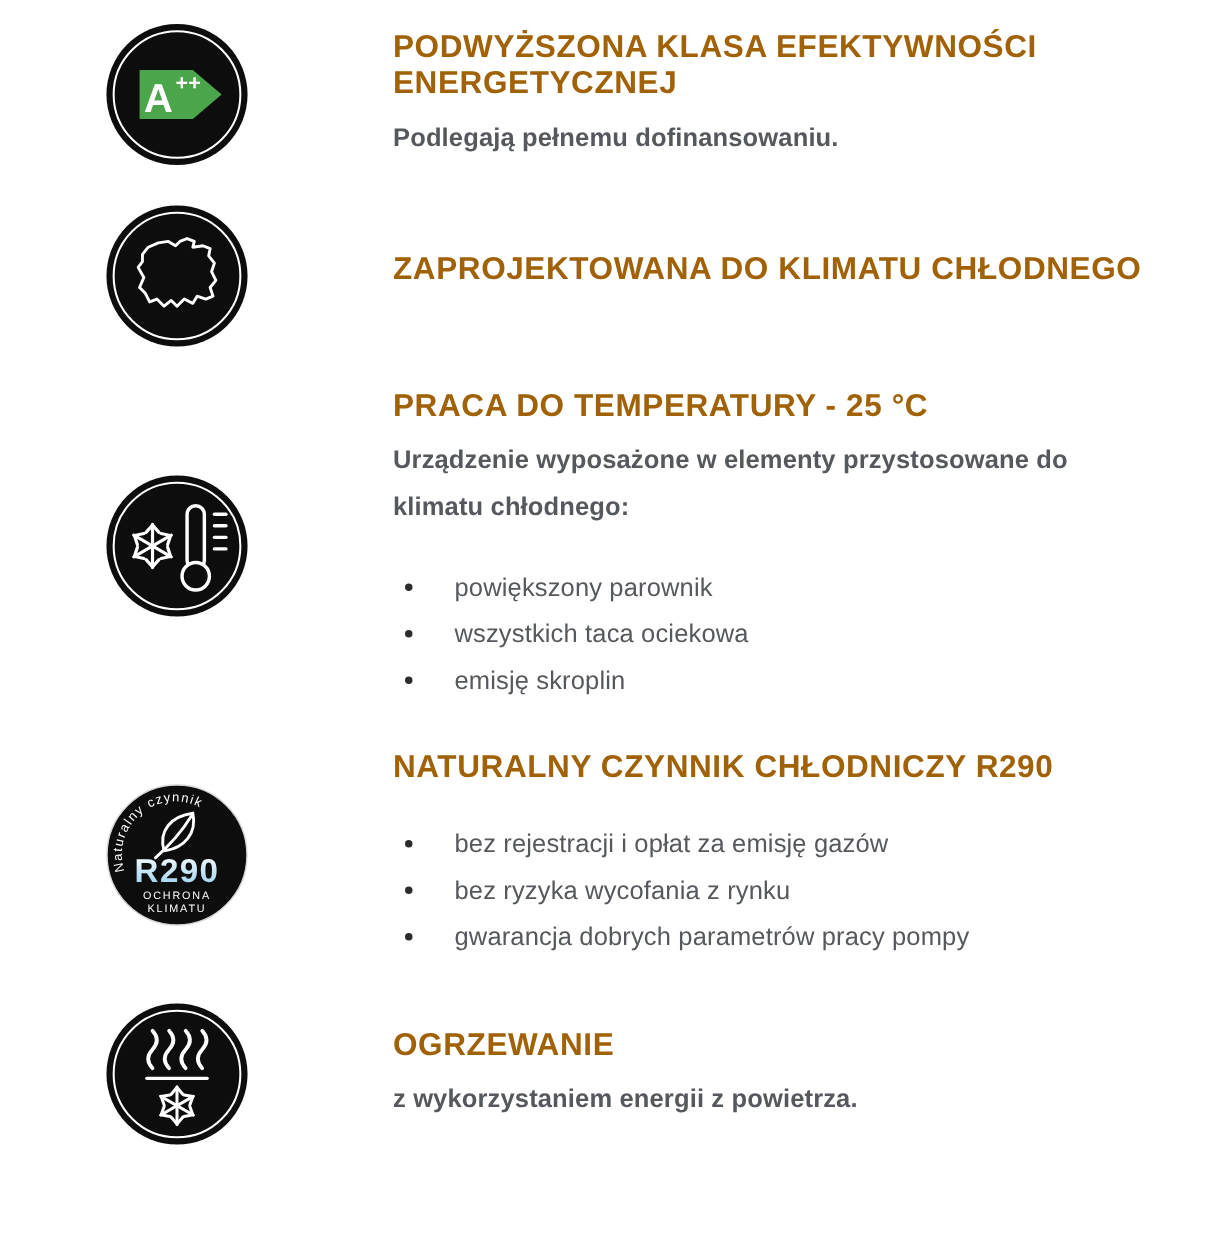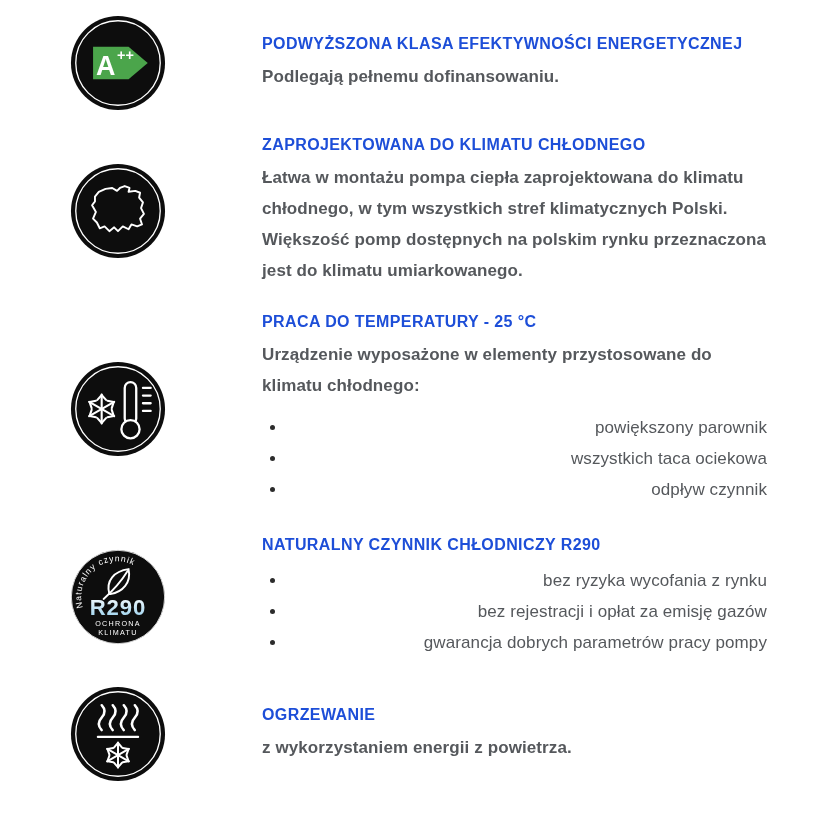--- a/index.html
+++ b/index.html
@@ -12,29 +12,29 @@
   .row{display:flex;align-items:center;}
   .mt22{margin-top:25px}
   .mt27{margin-top:27px}
   .mt31{margin-top:31px}
   .mt28{margin-top:28px}
   .icon-col{flex:0 0 262px;box-sizing:border-box;padding-left:70px;}
   .badge{width:96px;height:96px;display:block;}
   .text-col{width:505px;}
   h3{
     margin:0 0 8px 0;
-    font-size:16px;font-weight:700;
-    letter-spacing:.4px;color:#1d4ed8;
+    font-size:21px;font-weight:700;
+    letter-spacing:.4px;color:#a16207;
   }
   p{
     margin:0;
     font-size:17px;line-height:31px;
     color:#55585c;letter-spacing:.1px;font-weight:bold;
   }
-  ul{list-style:none;margin:11px 0 0 0;padding:0;text-align:right;}
+  ul{list-style:none;margin:23px 0 0 0;padding:0;}
   li{
     position:relative;padding-left:41px;
     font-size:17px;line-height:31px;color:#55585c;letter-spacing:.1px;
   }
   li::before{
     content:"";position:absolute;left:8px;top:13px;
     width:5px;height:5px;border-radius:50%;background:#2c2c2c;
   }
 </style>
 </head>
@@ -61,21 +61,20 @@
   <section class="row mt22">
     <div class="icon-col">
       <svg class="badge" viewBox="0 0 100 100">
         <circle cx="50" cy="50" r="49" fill="#0d0d0d"></circle>
         <circle cx="50" cy="50" r="44" fill="none" stroke="#ffffff" stroke-width="1.4"></circle>
         <path d="M26,35 L30,30 L37,27 L44,26 L49,29 L52,26 L57,24 L62,26 L61,30 L68,29 L73,31 L72,36 L76,41 L74,47 L77,53 L73,58 L75,64 L70,66 L64,64 L61,69 L55,66 L50,71 L46,67 L41,71 L36,66 L31,68 L28,62 L24,58 L27,51 L23,44 L26,40 Z" fill="none" stroke="#ffffff" stroke-width="2" stroke-linejoin="round"></path>
       </svg>
     </div>
     <div class="text-col">
       <h3>ZAPROJEKTOWANA DO KLIMATU CHŁODNEGO</h3>
-      <p>Łatwa w montażu pompa ciepła zaprojektowana do klimatu chłodnego, w tym wszystkich stref klimatycznych Polski. Większość pomp dostępnych na polskim rynku przeznaczona jest do klimatu umiarkowanego.</p>
     </div>
   </section>
 
   <section class="row mt27">
     <div class="icon-col">
       <svg class="badge" viewBox="0 0 100 100">
         <circle cx="50" cy="50" r="49" fill="#0d0d0d"></circle>
         <circle cx="50" cy="50" r="44" fill="none" stroke="#ffffff" stroke-width="1.4"></circle>
         <g transform="translate(33,50)" stroke="#ffffff" stroke-width="2.2" stroke-linecap="round" fill="none">
           <g>
@@ -105,21 +104,21 @@
           </g>
         </g>
       </svg>
     </div>
     <div class="text-col">
       <h3>PRACA DO TEMPERATURY - 25 °C</h3>
       <p>Urządzenie wyposażone w elementy przystosowane do klimatu chłodnego:</p>
       <ul>
         <li>powiększony parownik</li>
         <li>wszystkich taca ociekowa</li>
-        <li>odpływ czynnik</li>
+        <li>emisję skroplin</li>
       </ul>
     </div>
   </section>
 
   <section class="row mt31">
     <div class="icon-col">
       <svg class="badge" viewBox="0 0 100 100" xmlns="http://www.w3.org/2000/svg" xmlns:xlink="http://www.w3.org/1999/xlink">
         <defs>
           <linearGradient id="r290grad" x1="0" y1="0" x2="0" y2="1">
             <stop offset="0" stop-color="#ffffff"></stop>
@@ -136,22 +135,22 @@
           <path d="M35,52 C43,45 52,36 60,23"></path>
         </g>
         <text x="50" y="69" text-anchor="middle" font-size="23" font-weight="bold" letter-spacing="1" fill="url(#r290grad)">R290</text>
         <text x="50" y="80.5" text-anchor="middle" font-size="7.5" fill="#ffffff" letter-spacing="1.3">OCHRONA</text>
         <text x="50" y="89.5" text-anchor="middle" font-size="7.5" fill="#ffffff" letter-spacing="1.3">KLIMATU</text>
       </svg>
     </div>
     <div class="text-col">
       <h3>NATURALNY CZYNNIK CHŁODNICZY R290</h3>
       <ul>
+        <li>bez rejestracji i opłat za emisję gazów</li>
         <li>bez ryzyka wycofania z rynku</li>
-        <li>bez rejestracji i opłat za emisję gazów</li>
         <li>gwarancja dobrych parametrów pracy pompy</li>
       </ul>
     </div>
   </section>
 
   <section class="row mt28">
     <div class="icon-col">
       <svg class="badge" viewBox="0 0 100 100">
         <circle cx="50" cy="50" r="49" fill="#0d0d0d"></circle>
         <circle cx="50" cy="50" r="44" fill="none" stroke="#ffffff" stroke-width="1.4"></circle>

